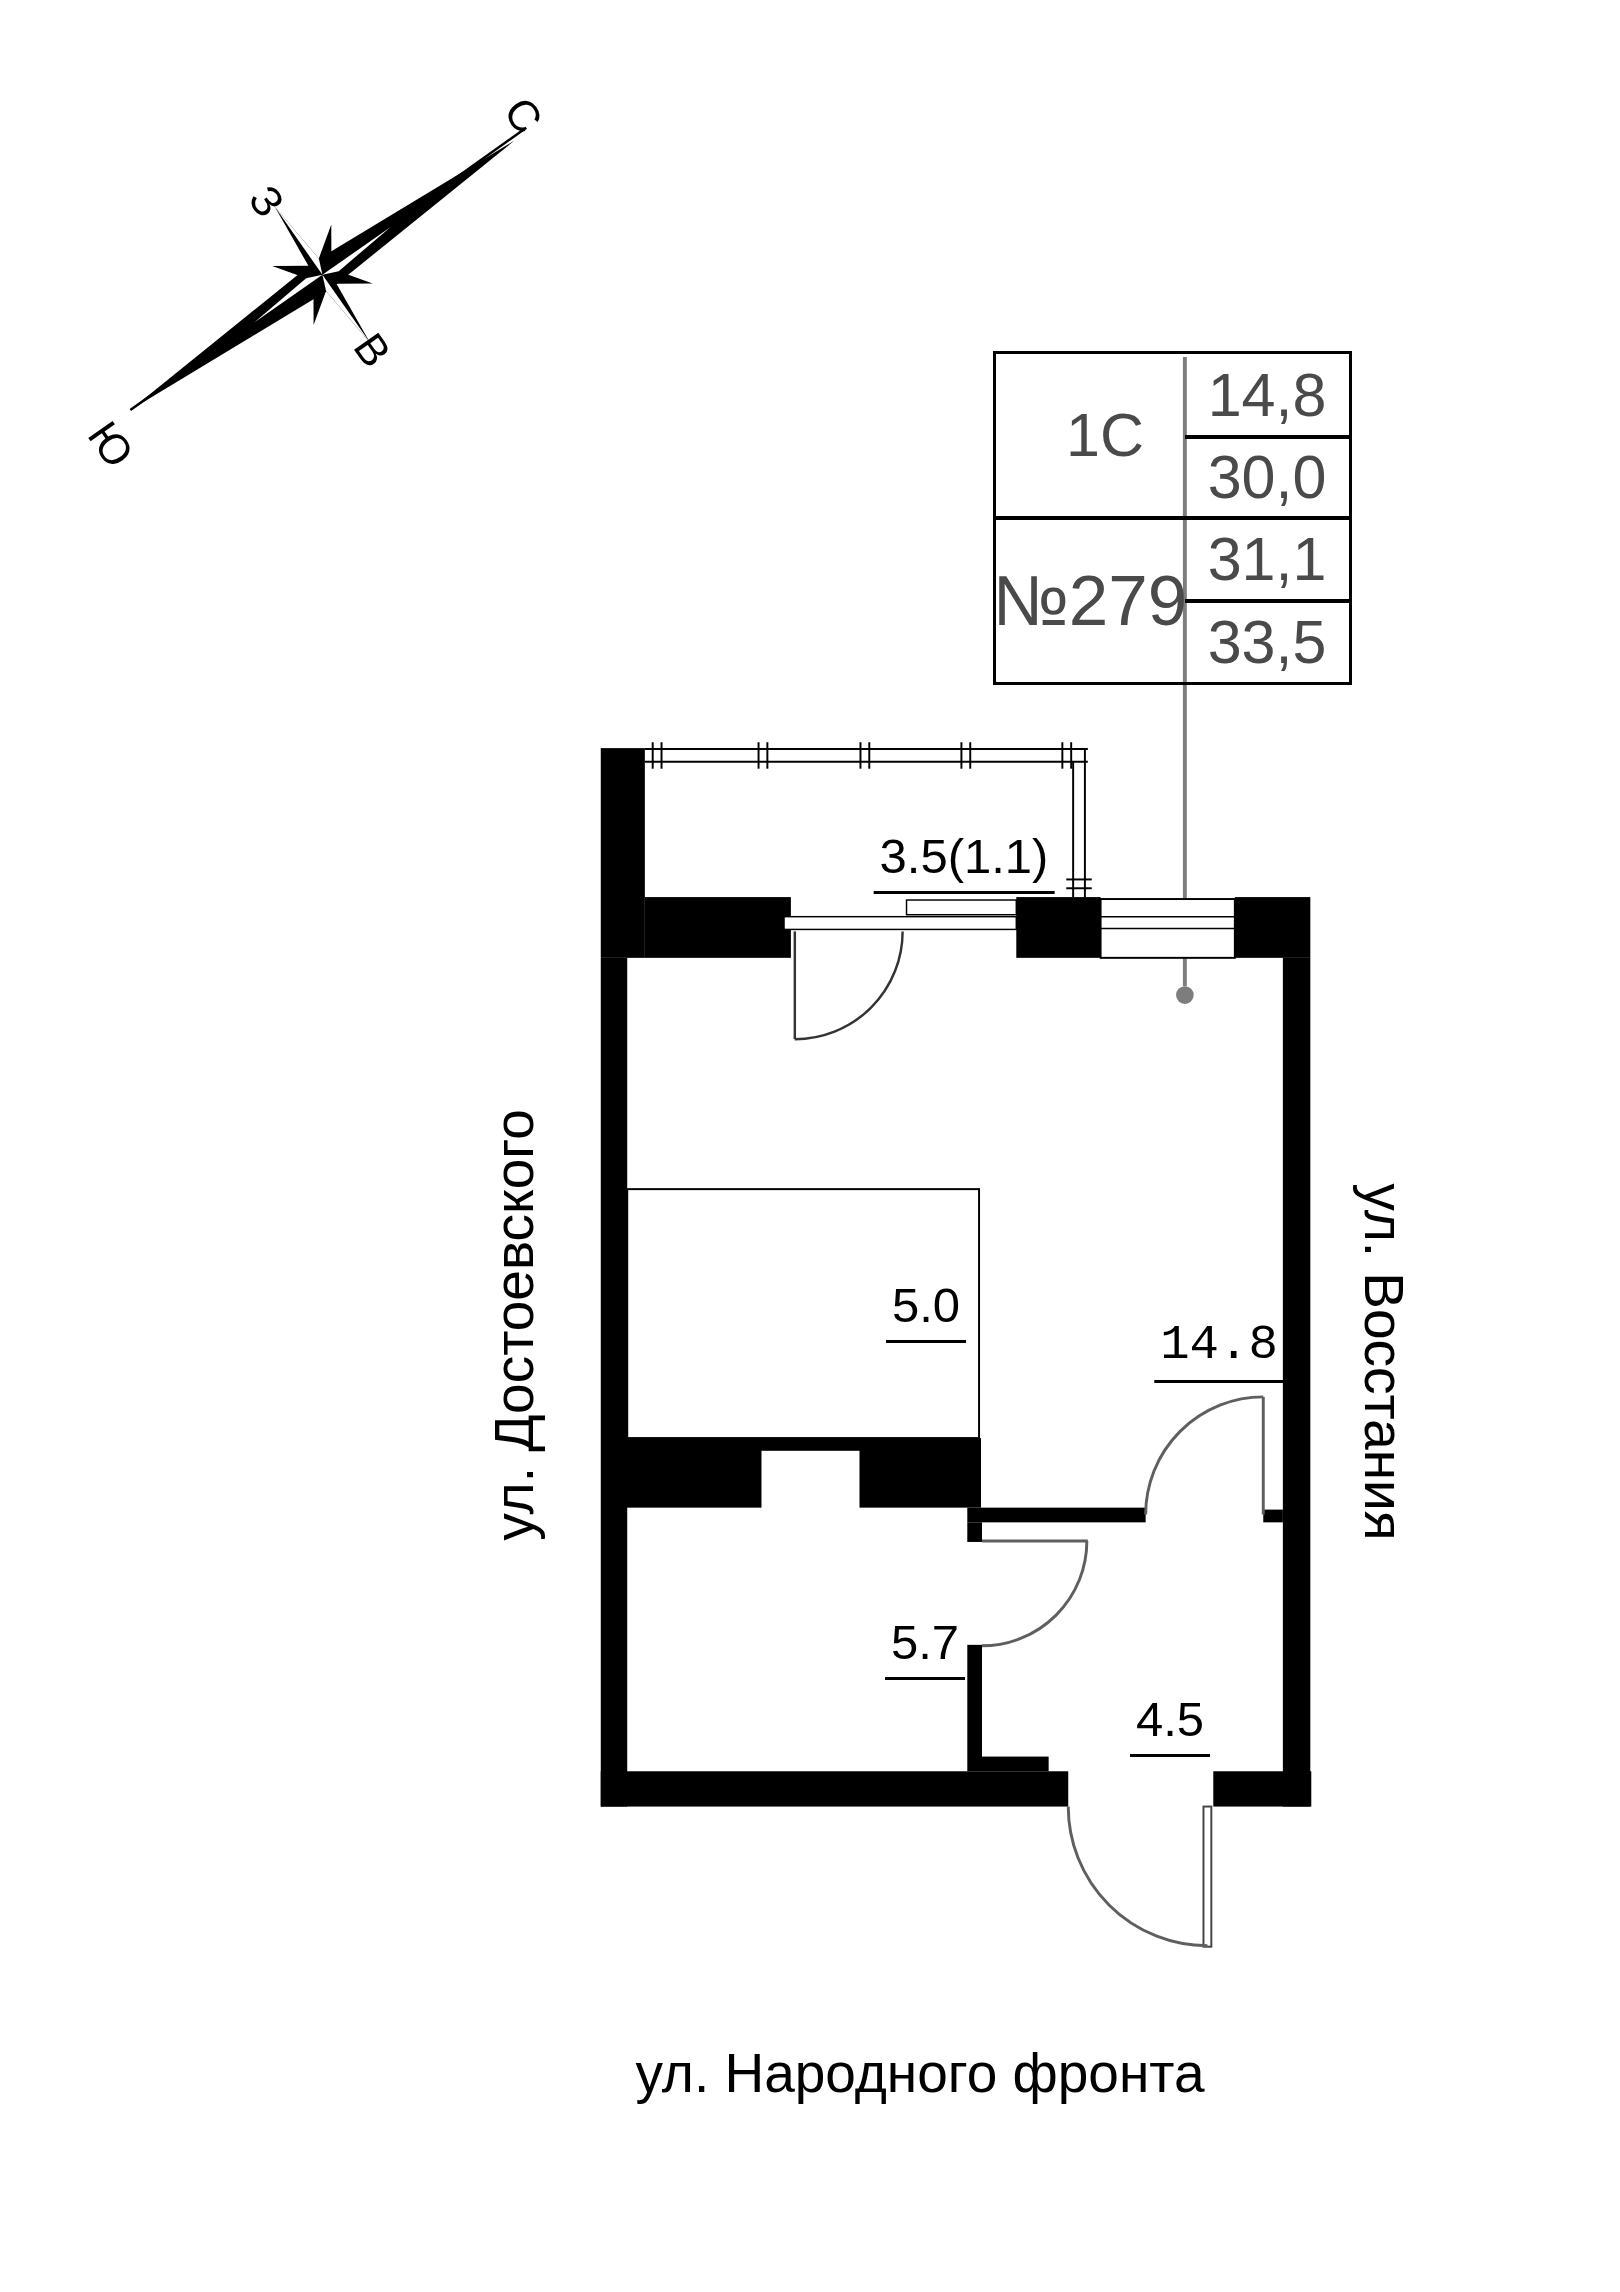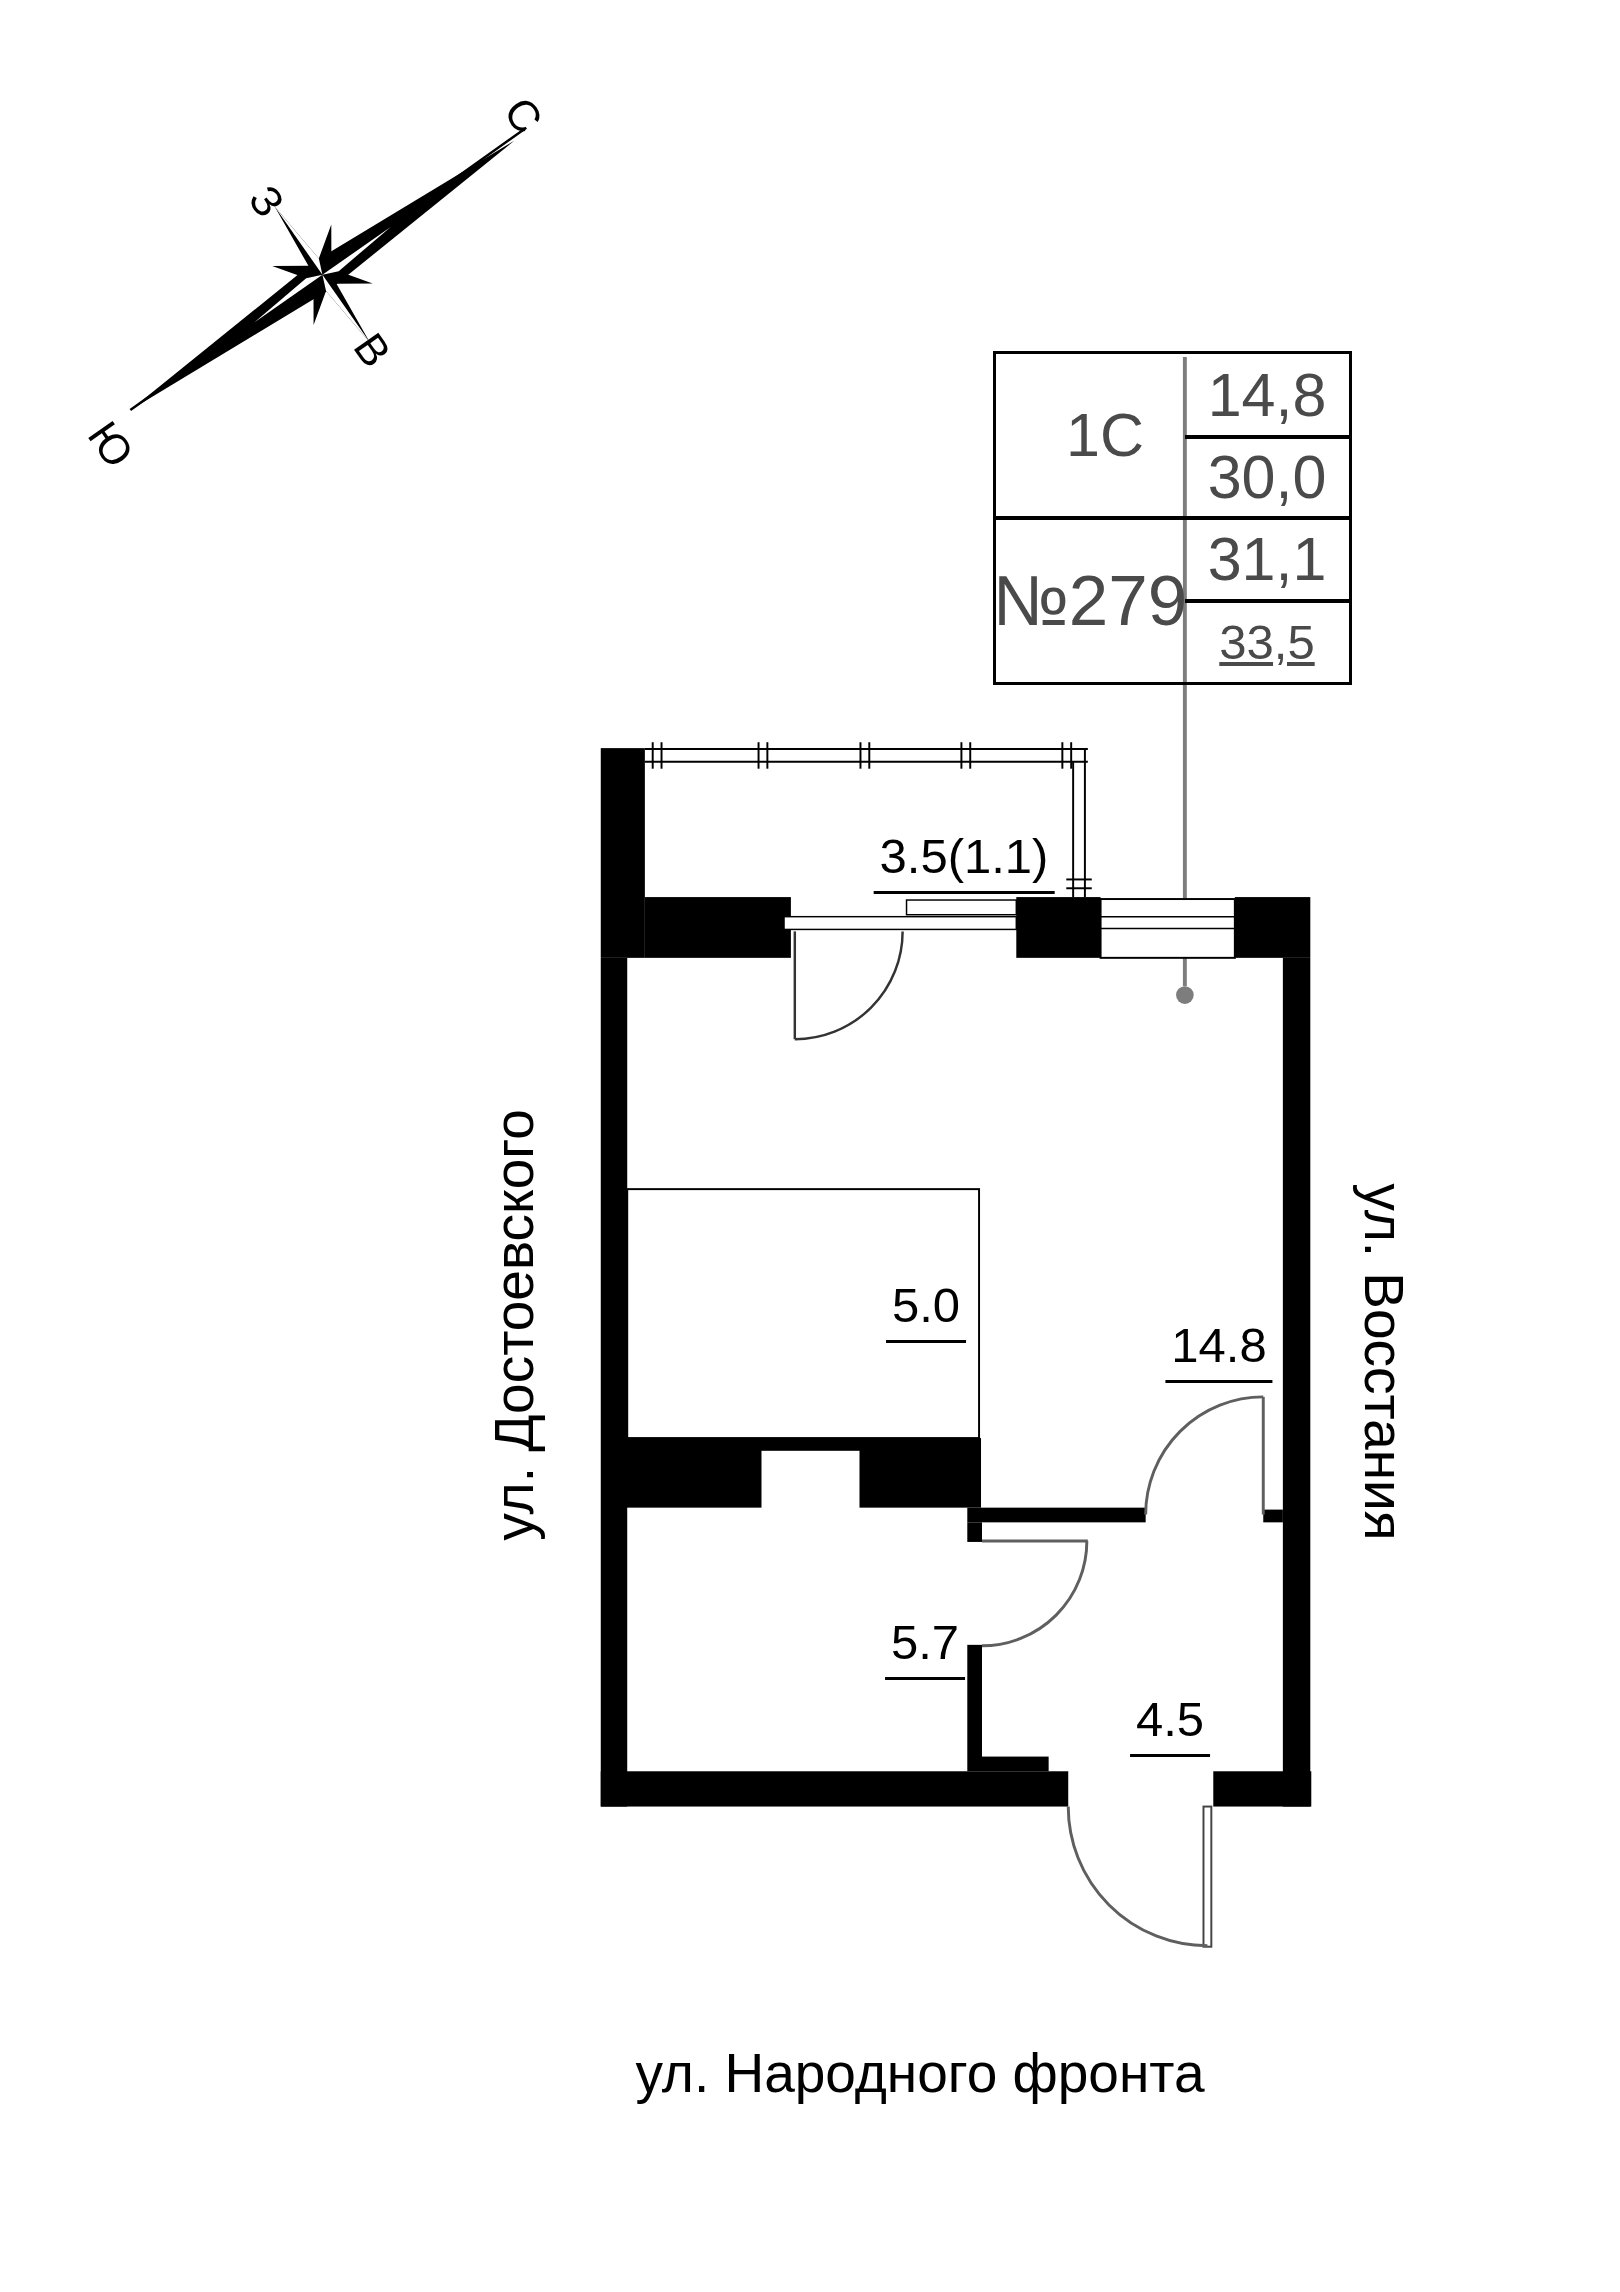--- a/index.html
+++ b/index.html
@@ -111,30 +111,30 @@
       </g>
     </g>
   </svg>
 
   <div class="street h" style="left:920px;top:2041px;">ул. Народного фронта</div>
   <div class="street vl" style="left:514px;top:1325px;">ул. Достоевского</div>
   <div class="street vr" style="left:1384px;top:1362px;">ул. Восстания</div>
 
   <div class="room-label" style="left:964px;top:828px;">3.5(1.1)</div>
   <div class="room-label" style="left:926px;top:1277px;">5.0</div>
-  <div class="room-label" style="left:1219px;top:1317px;">14.8</div>
+  <div class="room-label" style="left:1219px;top:1317px;font-family:Liberation Mono, monospace;">14.8</div>
   <div class="room-label" style="left:925px;top:1614px;">5.7</div>
   <div class="room-label" style="left:1170px;top:1691px;text-align:center;">4.5</div>
 
   <div class="tbl-outer"></div>
   <div class="tbl-line" style="left:993px;top:516px;width:359px;height:3.9px;"></div>
   <div class="tbl-line" style="left:1185px;top:435px;width:167px;height:3.9px;"></div>
   <div class="tbl-line" style="left:1185px;top:599px;width:167px;height:3.9px;"></div>
 
   <div class="tbl-text" style="left:1090px;top:435px;font-size:61px;margin-left:15px;">1С</div>
   <div class="tbl-text" style="left:1090px;top:600px;font-size:71px;">№279</div>
   <div class="tbl-text" style="left:1267px;top:395px;font-size:61px;">14,8</div>
   <div class="tbl-text" style="left:1267px;top:477px;font-size:61px;">30,0</div>
   <div class="tbl-text" style="left:1267px;top:559px;font-size:61px;">31,1</div>
-  <div class="tbl-text" style="left:1267px;top:642px;font-size:49px;text-decoration:underline;">33,5</div>
+  <div class="tbl-text" style="left:1267px;top:642px;font-size:61px;">33,5</div>
 
 </div>
 
 
 </body></html>

